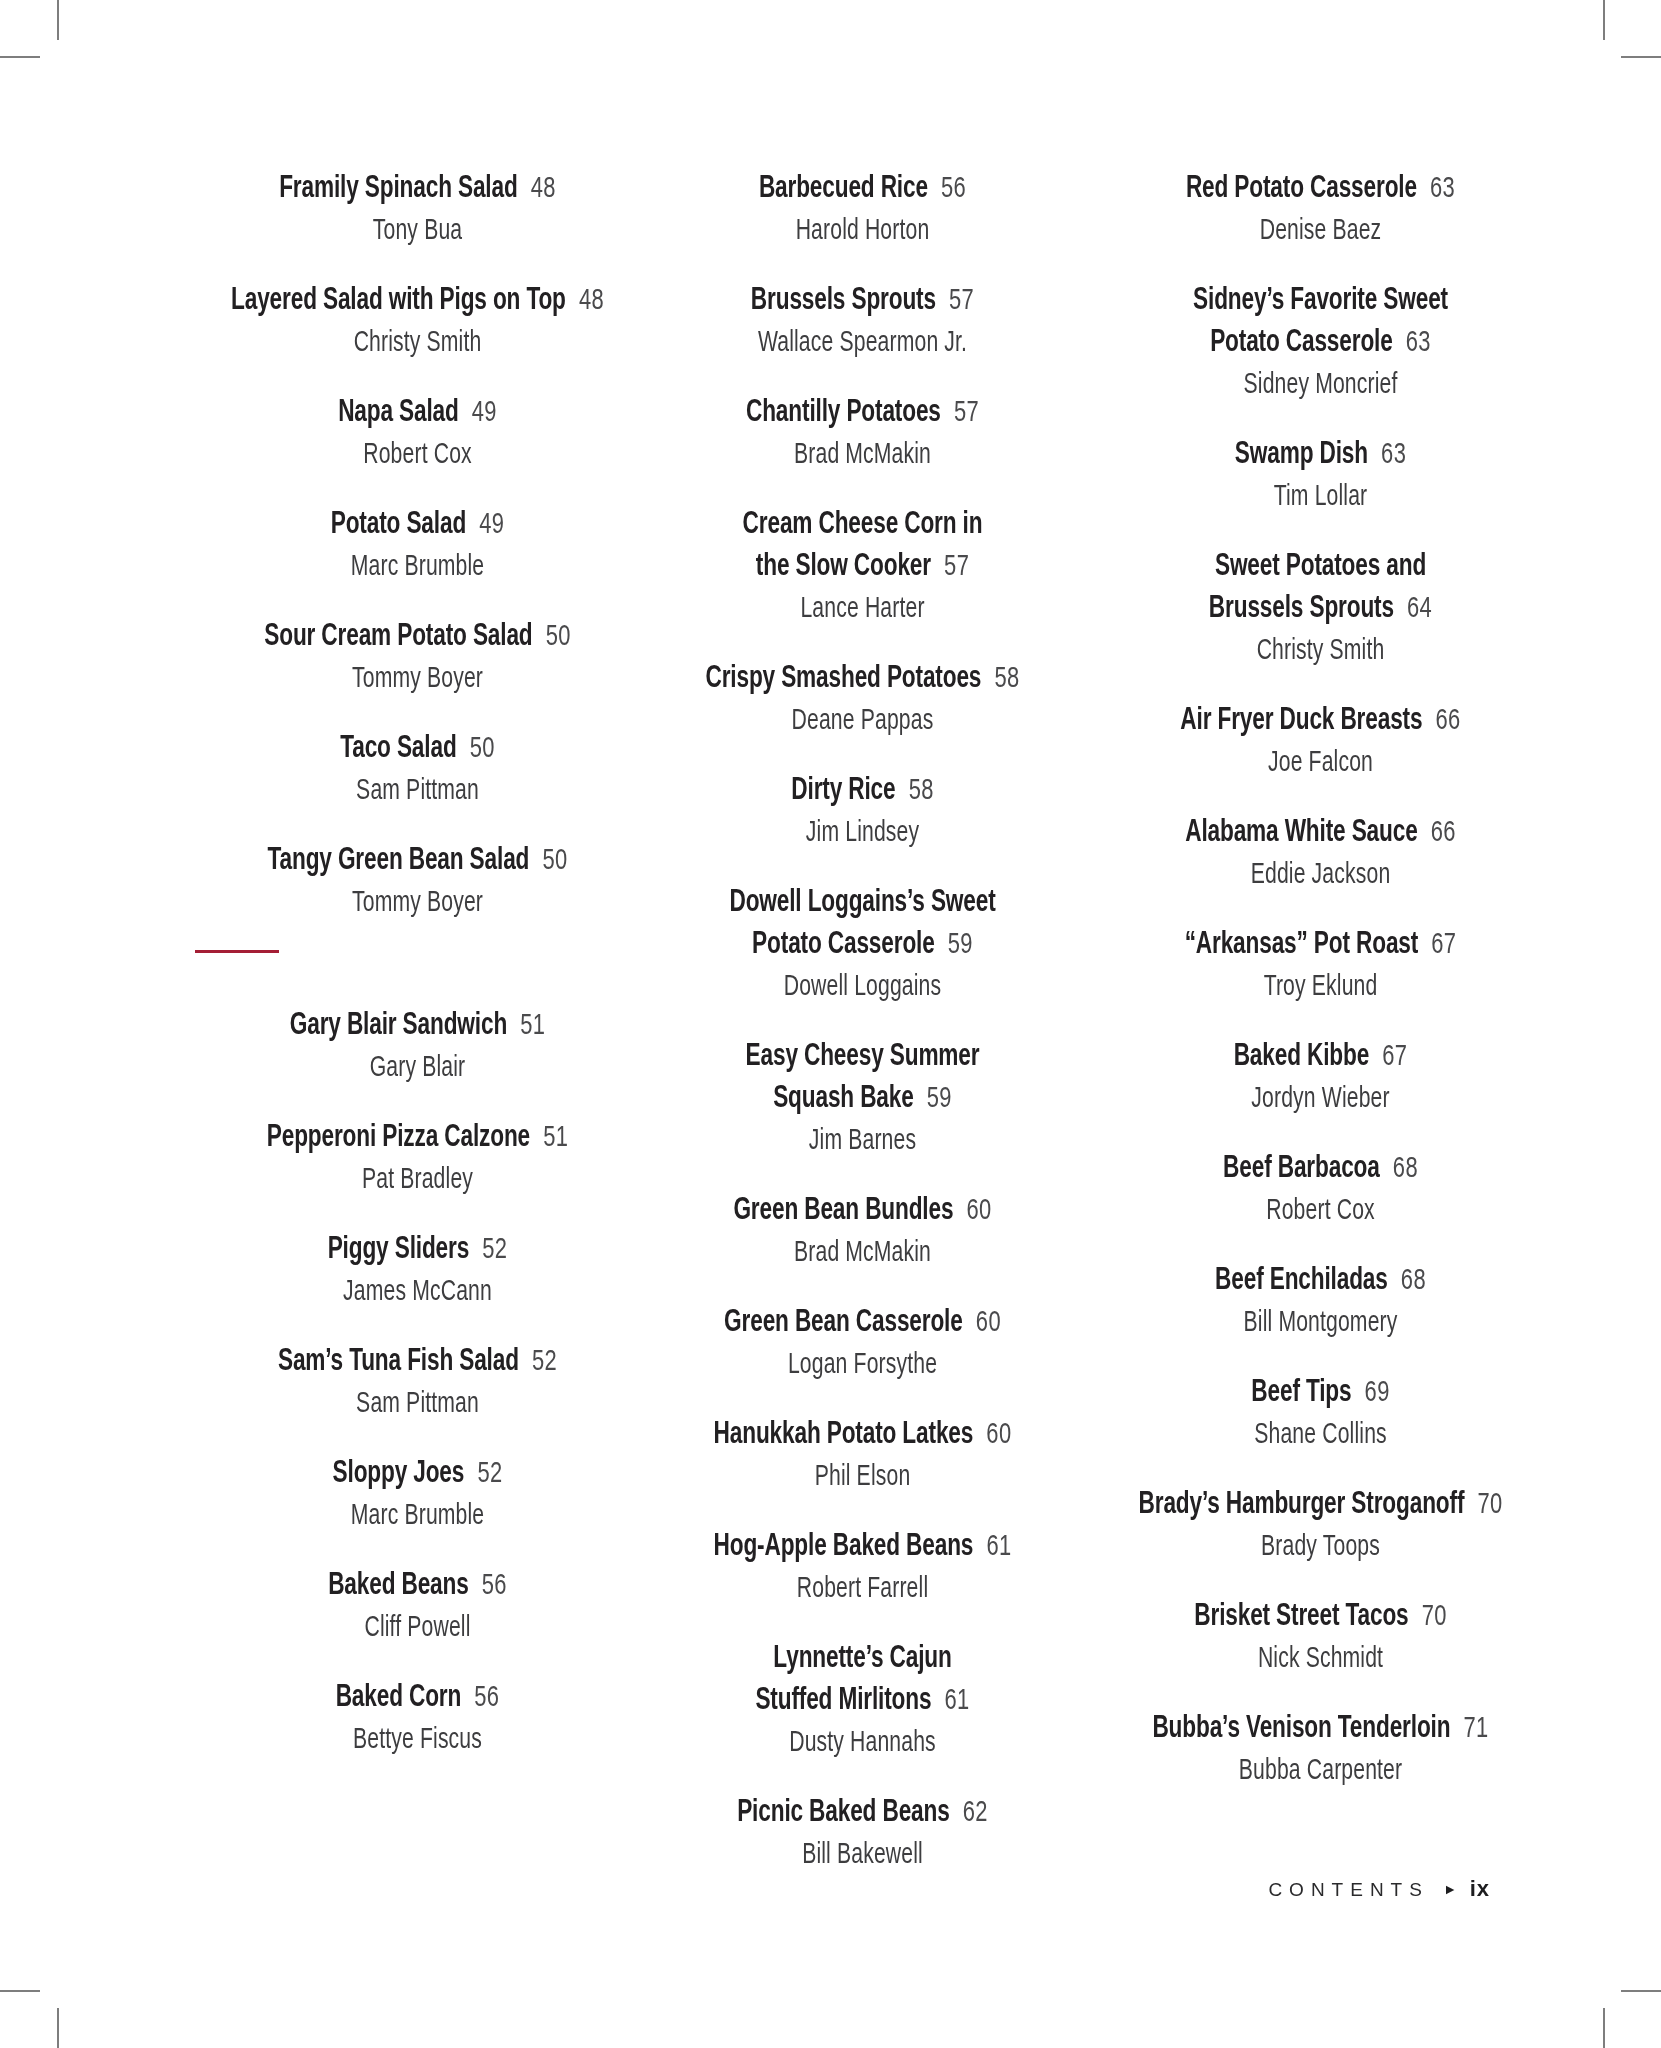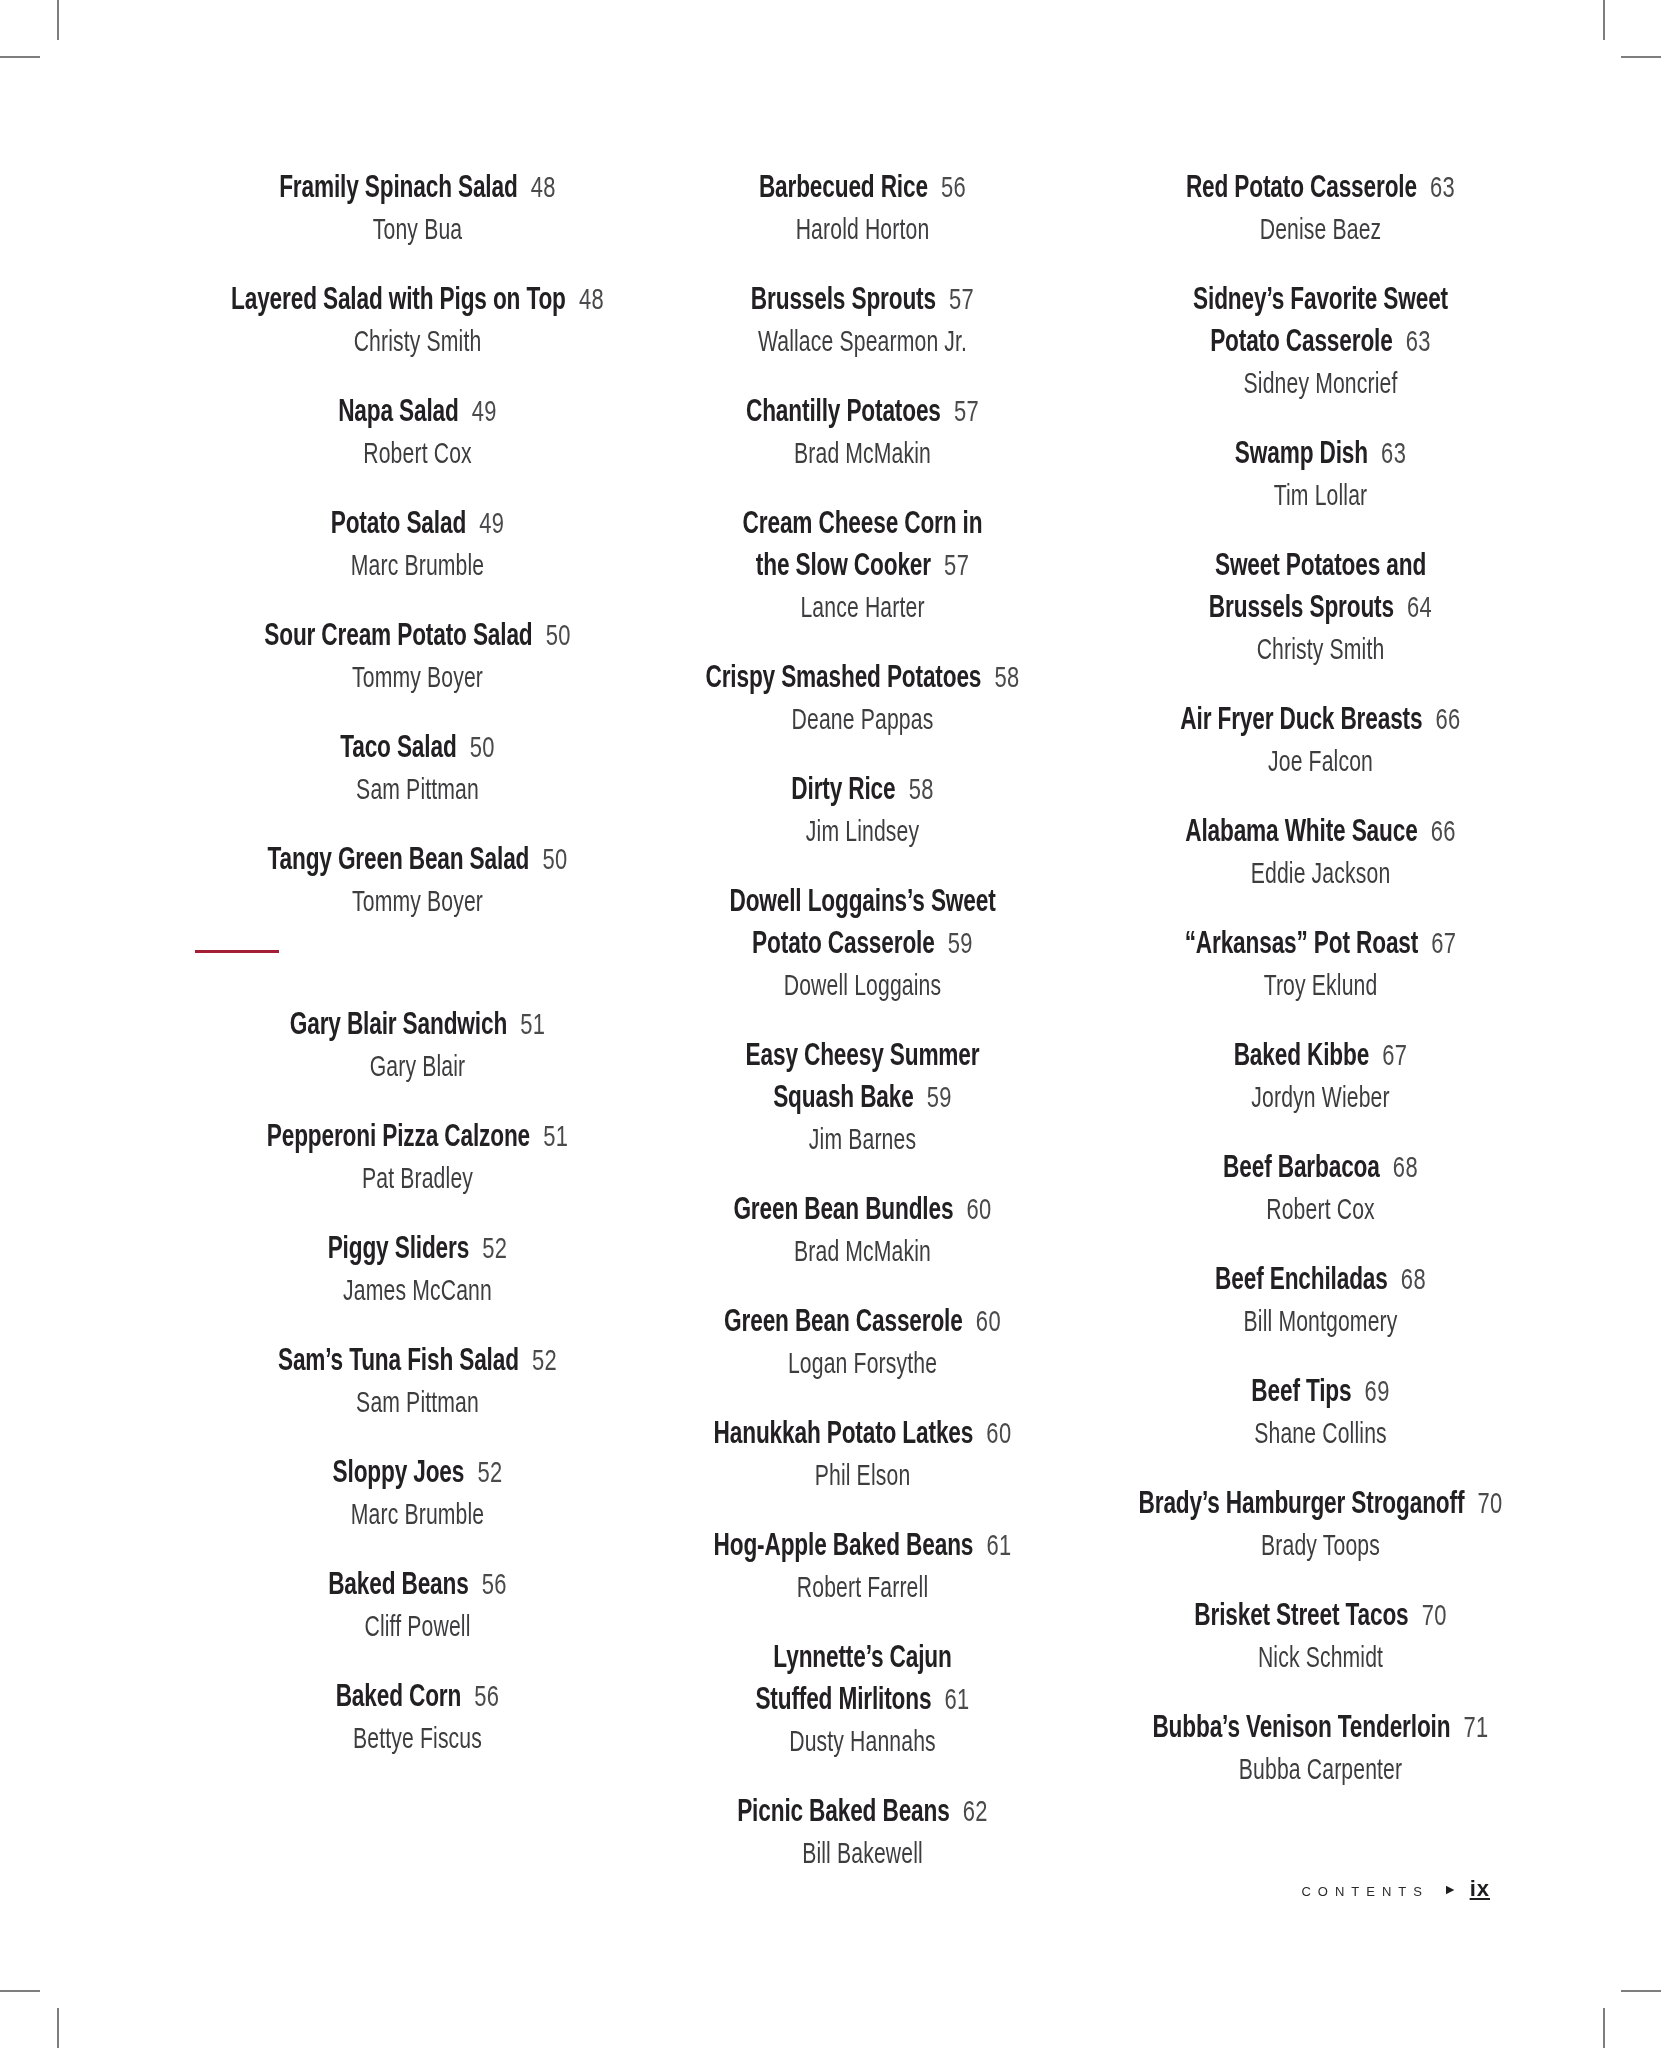--- a/index.html
+++ b/index.html
@@ -59,28 +59,28 @@
     color:var(--accent);transform:scaleX(.46);transform-origin:0 50%;
     white-space:nowrap;letter-spacing:0px;
   }
 
   
   .footer{
     position:absolute;top:1876px;left:998px;width:492px;text-align:right;
     white-space:nowrap;
   }
   .f-label{
-    font-size:13px;letter-spacing:7px;color:var(--footer-text);font-weight:400;
+    font-size:19px;letter-spacing:7px;color:var(--footer-text);font-weight:400;
   }
   .f-arrow{
     font-size:14px;color:#1D1D1F;margin:0 8px 0 10px;
     display:inline-block;position:relative;top:-2px;
   }
   .f-page{
-    font-size:22px;font-weight:700;color:#1D1D1F;letter-spacing:1px;text-decoration:underline;
+    font-size:22px;font-weight:700;color:#1D1D1F;letter-spacing:1px;
   }
 </style>
 </head>
 <body>
 
 <span class="crop v tl-v"></span>
 <span class="crop h tl-h"></span>
 <span class="crop v tr-v"></span>
 <span class="crop h tr-h"></span>
 <span class="crop v bl-v"></span>

